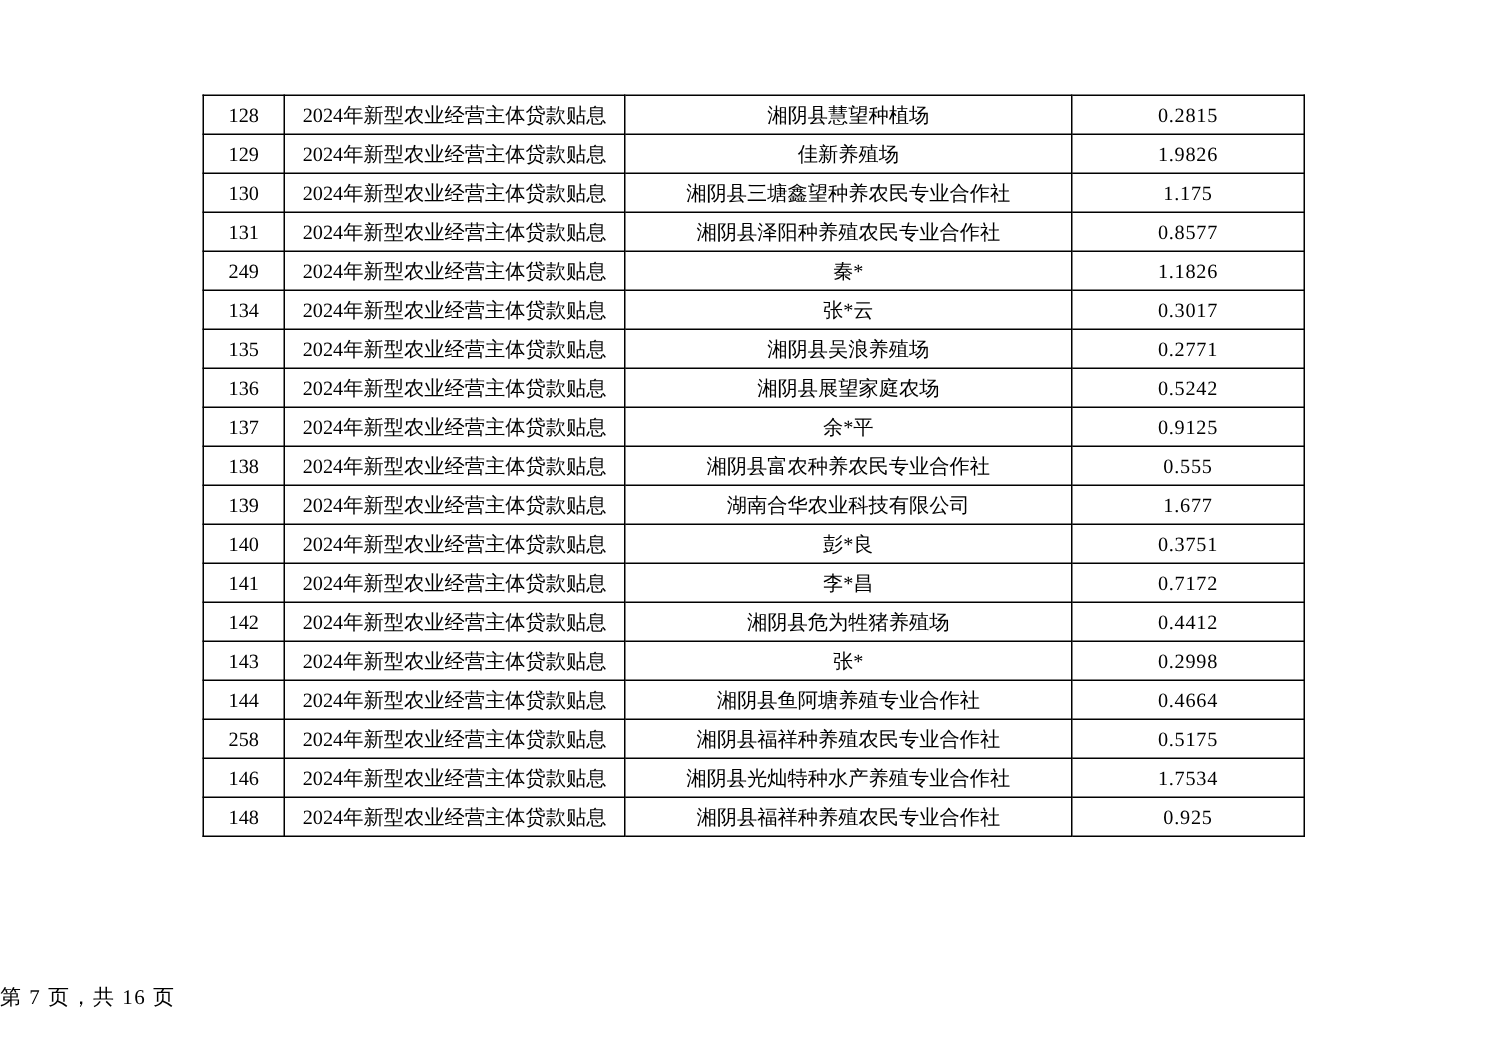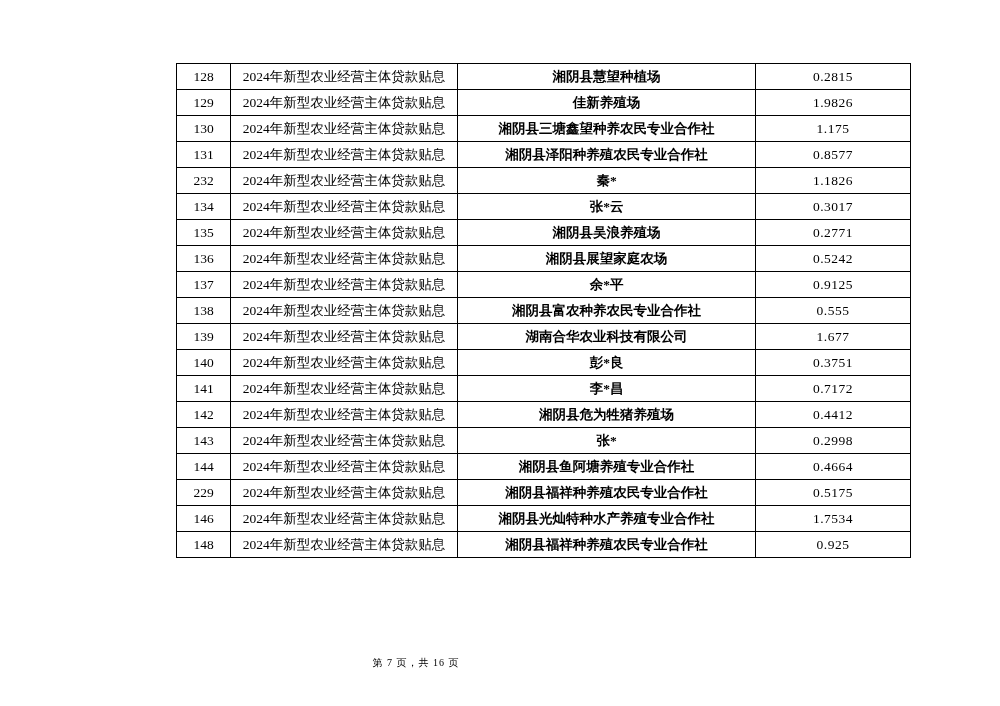--- a/index.html
+++ b/index.html
@@ -17,44 +17,42 @@
     height: 706px;
     background: #ffffff;
     overflow: hidden;
   }
   table.subsidy {
     border-collapse: collapse;
     table-layout: fixed;
     position: absolute;
     left: 135px;
     top: 63px;
-    margin-left: 41px;
   }
   table.subsidy td {
     border: 1px solid #000000;
     height: 25px;
     padding: 0 4px;
     text-align: center;
     vertical-align: middle;
     font-size: 13.5px;
     line-height: 25px;
     white-space: nowrap;
     overflow: hidden;
   }
   td.col-seq       { width: 45px; }
   td.col-project   { width: 218px; }
-  td.col-recipient { width: 289px; font-weight: bold; }
+  td.col-recipient { width: 289px; }
   td.col-amount    { width: 146px; letter-spacing: 0.5px; }
   .footer {
     position: absolute;
     left: 0;
     top: 656px;
     width: 832px;
-    text-align: center;
-    font-size: 10px;
+    font-size: 14px;
     letter-spacing: 1px;
   }
 </style>
 </head>
 <body>
 
 <div class="page">
   <table class="subsidy">
     <tbody id="table-body">
         <tr>
@@ -75,21 +73,21 @@
           <td class="col-recipient">湘阴县三塘鑫望种养农民专业合作社</td>
           <td class="col-amount">1.175</td>
         </tr>
         <tr>
           <td class="col-seq">131</td>
           <td class="col-project">2024年新型农业经营主体贷款贴息</td>
           <td class="col-recipient">湘阴县泽阳种养殖农民专业合作社</td>
           <td class="col-amount">0.8577</td>
         </tr>
         <tr>
-          <td class="col-seq">232</td>
+          <td class="col-seq">249</td>
           <td class="col-project">2024年新型农业经营主体贷款贴息</td>
           <td class="col-recipient">秦*</td>
           <td class="col-amount">1.1826</td>
         </tr>
         <tr>
           <td class="col-seq">134</td>
           <td class="col-project">2024年新型农业经营主体贷款贴息</td>
           <td class="col-recipient">张*云</td>
           <td class="col-amount">0.3017</td>
         </tr>
@@ -147,21 +145,21 @@
           <td class="col-recipient">张*</td>
           <td class="col-amount">0.2998</td>
         </tr>
         <tr>
           <td class="col-seq">144</td>
           <td class="col-project">2024年新型农业经营主体贷款贴息</td>
           <td class="col-recipient">湘阴县鱼阿塘养殖专业合作社</td>
           <td class="col-amount">0.4664</td>
         </tr>
         <tr>
-          <td class="col-seq">229</td>
+          <td class="col-seq">258</td>
           <td class="col-project">2024年新型农业经营主体贷款贴息</td>
           <td class="col-recipient">湘阴县福祥种养殖农民专业合作社</td>
           <td class="col-amount">0.5175</td>
         </tr>
         <tr>
           <td class="col-seq">146</td>
           <td class="col-project">2024年新型农业经营主体贷款贴息</td>
           <td class="col-recipient">湘阴县光灿特种水产养殖专业合作社</td>
           <td class="col-amount">1.7534</td>
         </tr>

